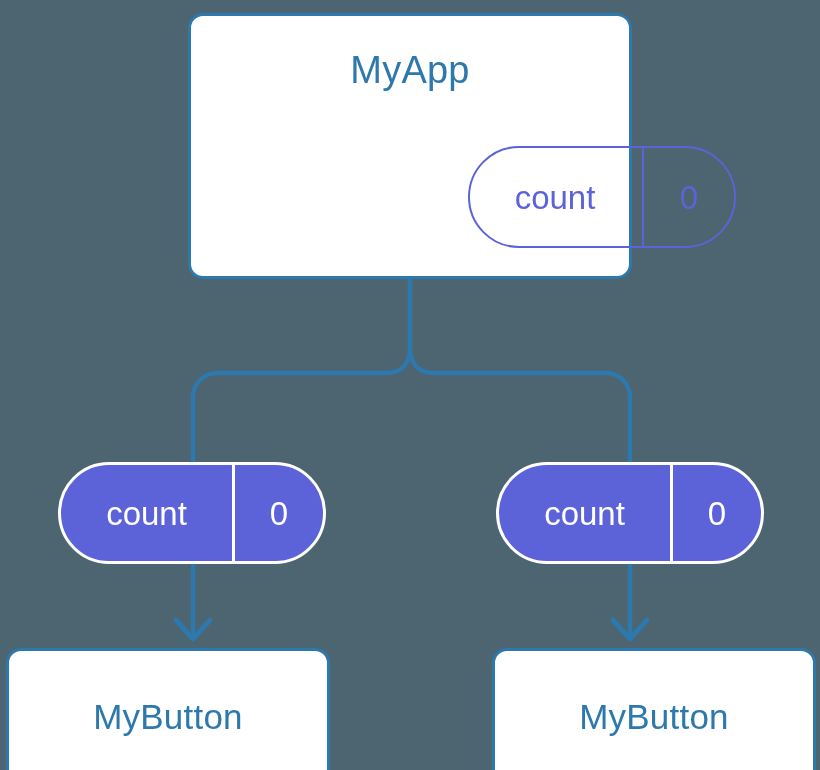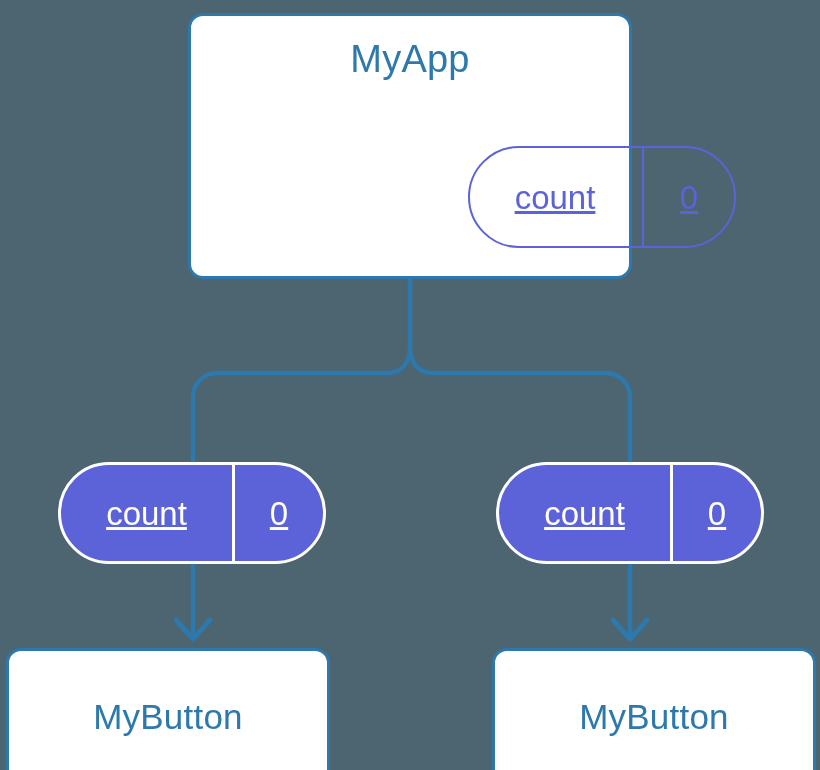--- a/index.html
+++ b/index.html
@@ -48,21 +48,21 @@
   #card-myapp {
     left: 188px;
     top: 13px;
     width: 444px;
     height: 266px;
     justify-content: flex-start;
   }
   #card-myapp .card-title {
     font-size: 38px;
     line-height: 1;
-    margin-top: 24px;
+    margin-top: 35px;
   }
 
   .card-button {
     width: 324px;
     height: 136px;
     justify-content: center;
   }
   .card-button .card-title {
     font-size: 35px;
     line-height: 1;
@@ -79,21 +79,20 @@
     border-radius: 999px;
     overflow: hidden;
   }
   .pill-key, .pill-val {
     display: flex;
     align-items: center;
     justify-content: center;
     font-size: 33px;
     line-height: 1;
     box-sizing: border-box;
-    text-decoration: underline;
   }
 
   
   #pill-myapp {
     left: 277px;
     top: 130px;
     width: 268px;
     height: 102px;
     border: 2px solid #5c63d8;
     background: transparent;

